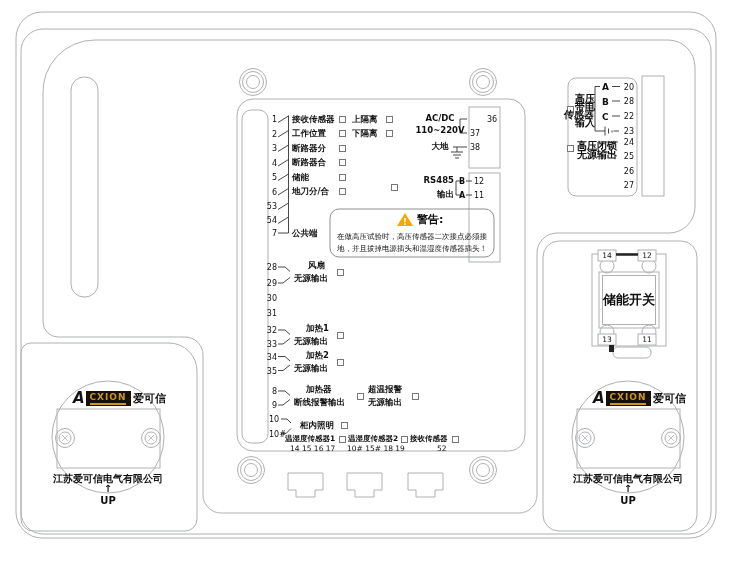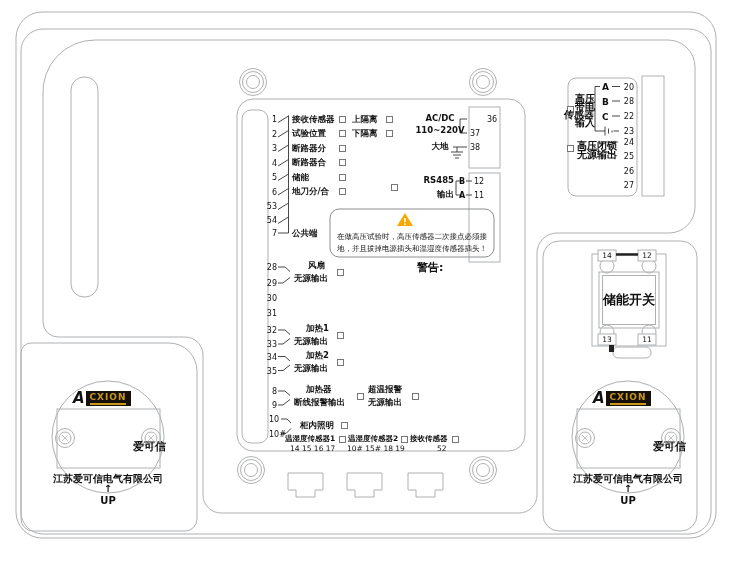--- a/index.html
+++ b/index.html
@@ -8,21 +8,21 @@
   #stage svg{position:absolute;left:0;top:0;}
   .t{position:absolute;font-size:8px;line-height:1.15;white-space:nowrap;color:#111;}
   .b{font-weight:bold;}
   .c{transform:translateX(-50%);}
   .r{transform:translateX(-100%);}
   .s85{font-size:8.5px;}
   .s75{font-size:7.5px;}
   .s7{font-size:10px;}
   .s65{font-size:10px;}
   .s9{font-size:9px;}
-  .s11{font-size:11px;margin-top:48px;}
+  .s11{font-size:11px;}
   .s13{font-size:13px;}
   .cb{position:absolute;width:7px;height:7px;border:1px solid #777;background:#fff;box-sizing:border-box;}
   .cb6{width:6.5px;height:6.5px;}
   .logobox{position:absolute;width:45px;height:15px;background:#16100a;}
   .goldline{position:absolute;width:36px;height:1.5px;background:#c9971c;}
   .warn-tri{position:absolute;width:0;height:0;border-left:8px solid transparent;
             border-right:8px solid transparent;border-bottom:13px solid #f6a800;}
   .warn-mark{position:absolute;font-size:8.5px;font-weight:bold;color:#fff;transform:translateX(-50%);}
   .ital{font-style:italic;font-weight:800;}
 </style>
@@ -141,21 +141,21 @@
   <span class="t r" style="left:277px;top:129.5px">2</span>
   <span class="t r" style="left:277px;top:144px">3</span>
   <span class="t r" style="left:277px;top:158.5px">4</span>
   <span class="t r" style="left:277px;top:173px">5</span>
   <span class="t r" style="left:277px;top:187.5px">6</span>
   <span class="t r" style="left:277px;top:202px">53</span>
   <span class="t r" style="left:277px;top:216px">54</span>
   <span class="t r" style="left:277px;top:229px">7</span>
 
   <span class="t b s85" style="left:292px;top:114.5px">接收传感器</span>
-  <span class="t b s85" style="left:292px;top:129px">试验位置</span>
+  <span class="t b s85" style="left:292px;top:129px">工作位置</span>
   <span class="t b s85" style="left:292px;top:143.5px">断路器分</span>
   <span class="t b s85" style="left:292px;top:158px">断路器合</span>
   <span class="t b s85" style="left:292px;top:172.5px">储能</span>
   <span class="t b s85" style="left:292px;top:187px">地刀分/合</span>
   <span class="t b s85" style="left:292px;top:228.5px">公共端</span>
 
   <div class="cb" style="left:339px;top:115.5px"></div>
   <div class="cb" style="left:339px;top:130px"></div>
   <div class="cb" style="left:339px;top:144.5px"></div>
   <div class="cb" style="left:339px;top:159px"></div>

